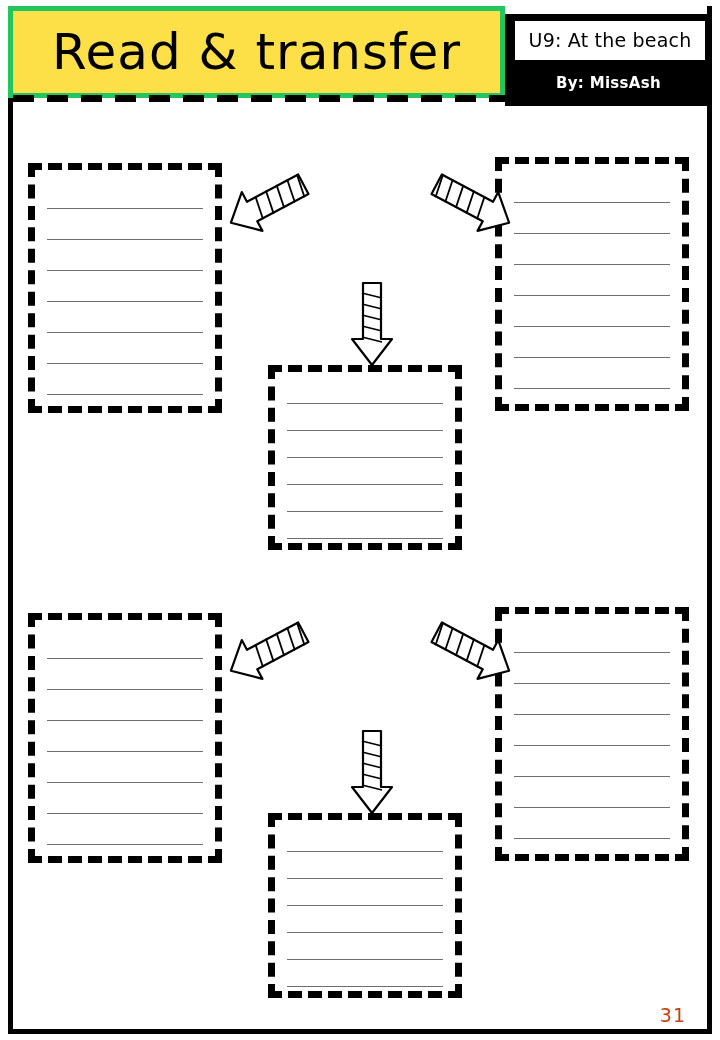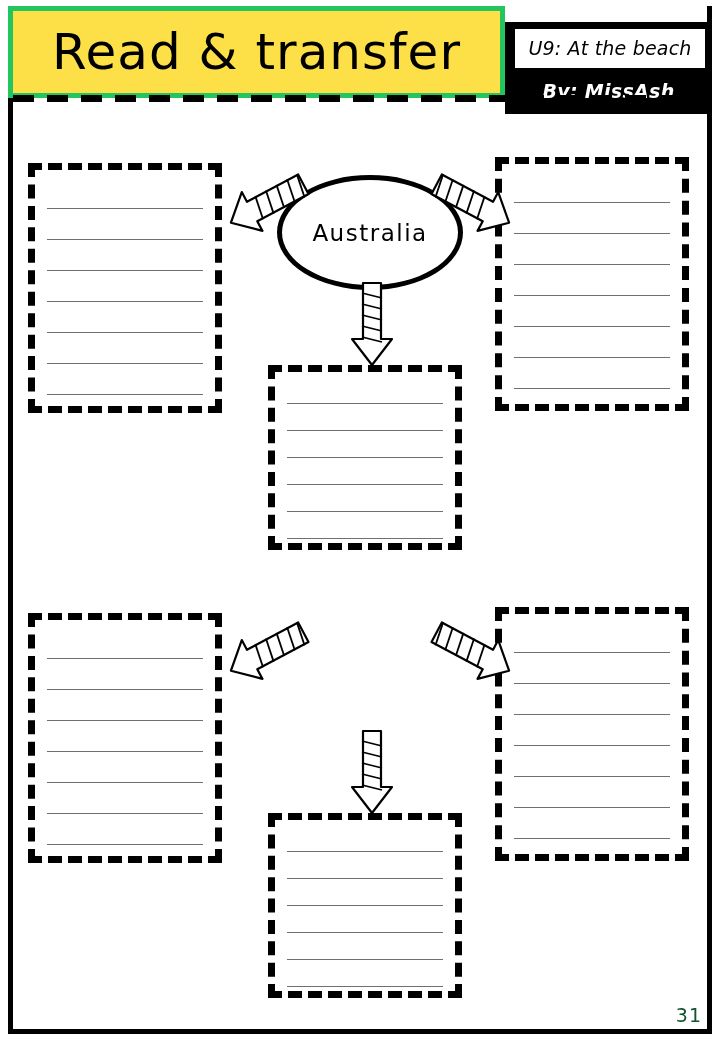--- a/index.html
+++ b/index.html
@@ -59,26 +59,25 @@
     font-weight: 400;
     letter-spacing: 1px;
     color: #000000;
     white-space: nowrap;
     line-height: 1;
   }
 
   .header-right {
     position: absolute;
     left: 497px;
-    top: 16px;
+    top: 8px;
     width: 207px;
     height: 92px;
     background: #000000;
     border: 0;
-    font-style: italic;
   }
 
   .unit-box {
     position: absolute;
     left: 10px;
     top: 7px;
     width: 190px;
     height: 39px;
     background: #ffffff;
     display: flex;
@@ -99,21 +98,21 @@
     left: 0;
     top: 50px;
     width: 207px;
     height: 38px;
     display: flex;
     align-items: center;
     justify-content: center;
   }
 
   .author-text {
-    font-size: 19px;
+    font-size: 15px;
     font-weight: bold;
     color: #ffffff;
     letter-spacing: 0.3px;
     white-space: nowrap;
     line-height: 1;
   }
 
   
   .header-dash {
     position: absolute;
@@ -190,24 +189,24 @@
   
   .arrow {
     position: absolute;
     z-index: 4;
   }
   .arrow svg { display: block; overflow: visible; }
 
   
   .page-number {
     position: absolute;
-    right: 18px;
+    right: 34px;
     bottom: 14px;
     font-size: 19px;
-    color: #14532d;
+    color: #c2410c;
     letter-spacing: 1px;
   }
 </style>
 </head>
 <body>
 
 <div id="page">
 
   <div class="page-frame"></div>
 
@@ -259,23 +258,20 @@
     <div class="lines">
         <div class="rule-line" style="top: 31px;"></div>
         <div class="rule-line" style="top: 58px;"></div>
         <div class="rule-line" style="top: 85px;"></div>
         <div class="rule-line" style="top: 112px;"></div>
         <div class="rule-line" style="top: 139px;"></div>
         <div class="rule-line" style="top: 166px;"></div>
       </div>
   </div>
 
-  <div class="oval" style="left:277px; top:175px; width:186px; height:115px;">
-    <span class="oval-text">Australia</span>
-  </div>
 
   <div class="arrow" style="left:220px; top:172px; width:96px; height:62px;">
     <svg width="96" height="62" viewBox="0 0 96 62">
       <g transform="rotate(-28 48 31)">
         <path d="M30 20 L88 20 L88 42 L30 42 L30 53 L6 31 L30 9 Z" fill="#ffffff" stroke="#000000" stroke-width="2.2" stroke-linejoin="round"></path>
         <g stroke="#000000" stroke-width="1.8">
           <line x1="40" y1="19" x2="36" y2="43"></line>
           <line x1="52" y1="19" x2="48" y2="43"></line>
           <line x1="64" y1="19" x2="60" y2="43"></line>
           <line x1="76" y1="19" x2="72" y2="43"></line>

